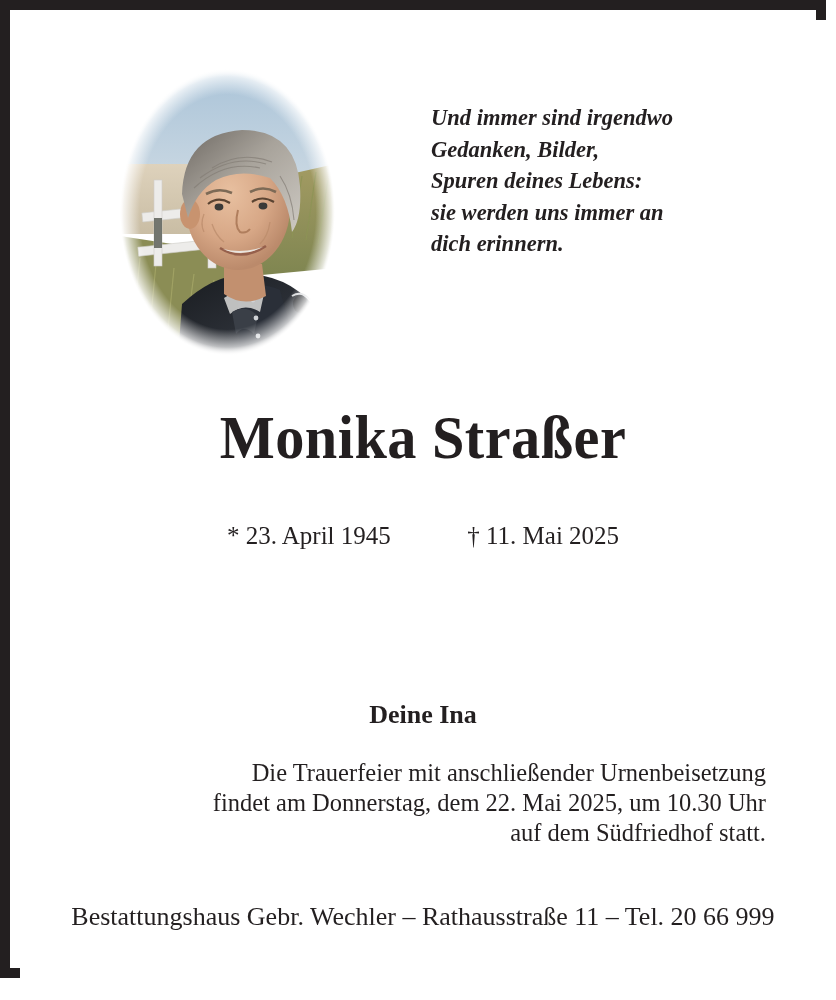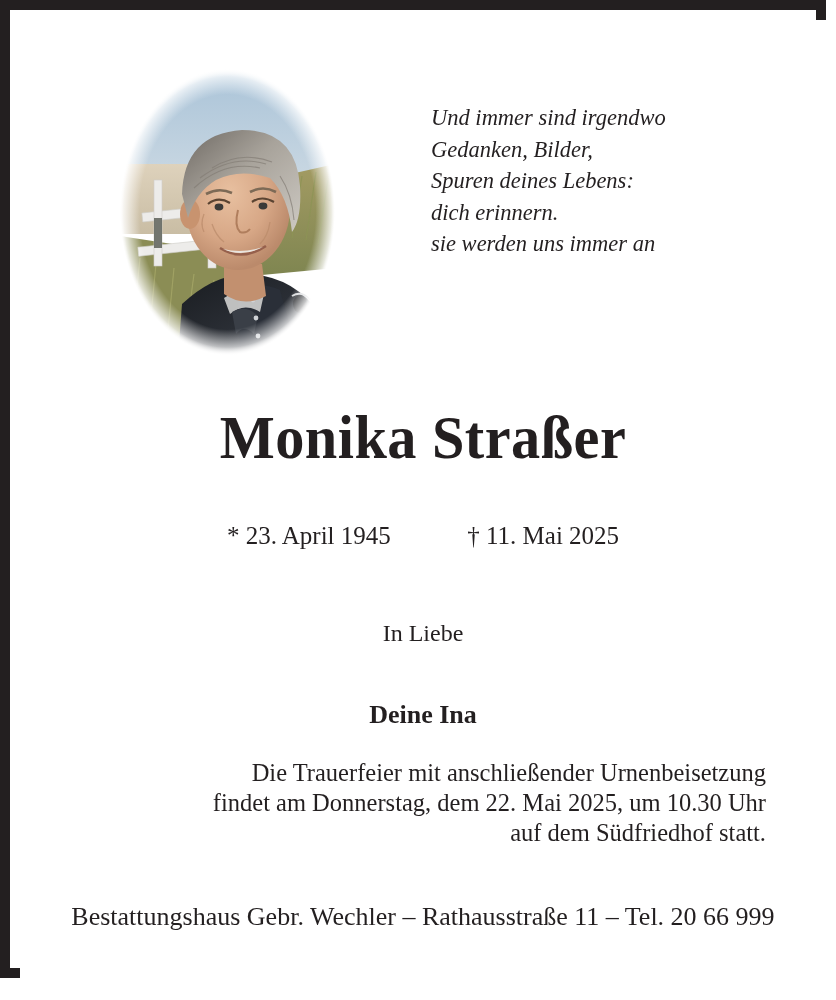--- a/index.html
+++ b/index.html
@@ -65,20 +65,21 @@
   
   .poem{
     position:absolute;
     left:411px; top:82px;
     width:330px;
     font-style:italic;
     font-size:22.5px;
     line-height:31.5px;
     color:#231f20;
     text-align:left;
+    font-weight:bold;
   }
   .poem div{white-space:nowrap;}
 
   
   .name{
     position:absolute;
     left:0; right:0; top:382px;
     text-align:center;
     font-weight:bold;
     font-size:62px;
@@ -268,35 +269,34 @@
           </svg>
         </div>
         <div class="vignette"></div>
         <div class="vignette-outer"></div>
       </div>
 
       <div class="poem">
         <div>Und immer sind irgendwo</div>
         <div>Gedanken, Bilder,</div>
         <div>Spuren deines Lebens:</div>
+        <div>sie werden uns immer an</div>
         <div>dich erinnern.</div>
-        <div>sie werden uns immer an</div>
       </div>
 
       <div class="name">Monika Straßer</div>
 
       <div class="dates">
         <span>*</span>
         <span>23. April 1945</span>
         <span class="gap"></span>
         <span>†</span>
         <span>11. Mai 2025</span>
       </div>
 
-      <div class="ded-line1">In Liebe</div>
       <div class="ded-line2">Deine Ina</div>
 
       <div class="service">
         <div>Die Trauerfeier mit anschließender Urnenbeisetzung</div>
         <div>findet am Donnerstag, dem 22. Mai 2025, um 10.30 Uhr</div>
         <div>auf dem Südfriedhof statt.</div>
       </div>
 
       <div class="footer">Bestattungshaus Gebr. Wechler – Rathausstraße 11 – Tel. 20 66 999</div>
 

